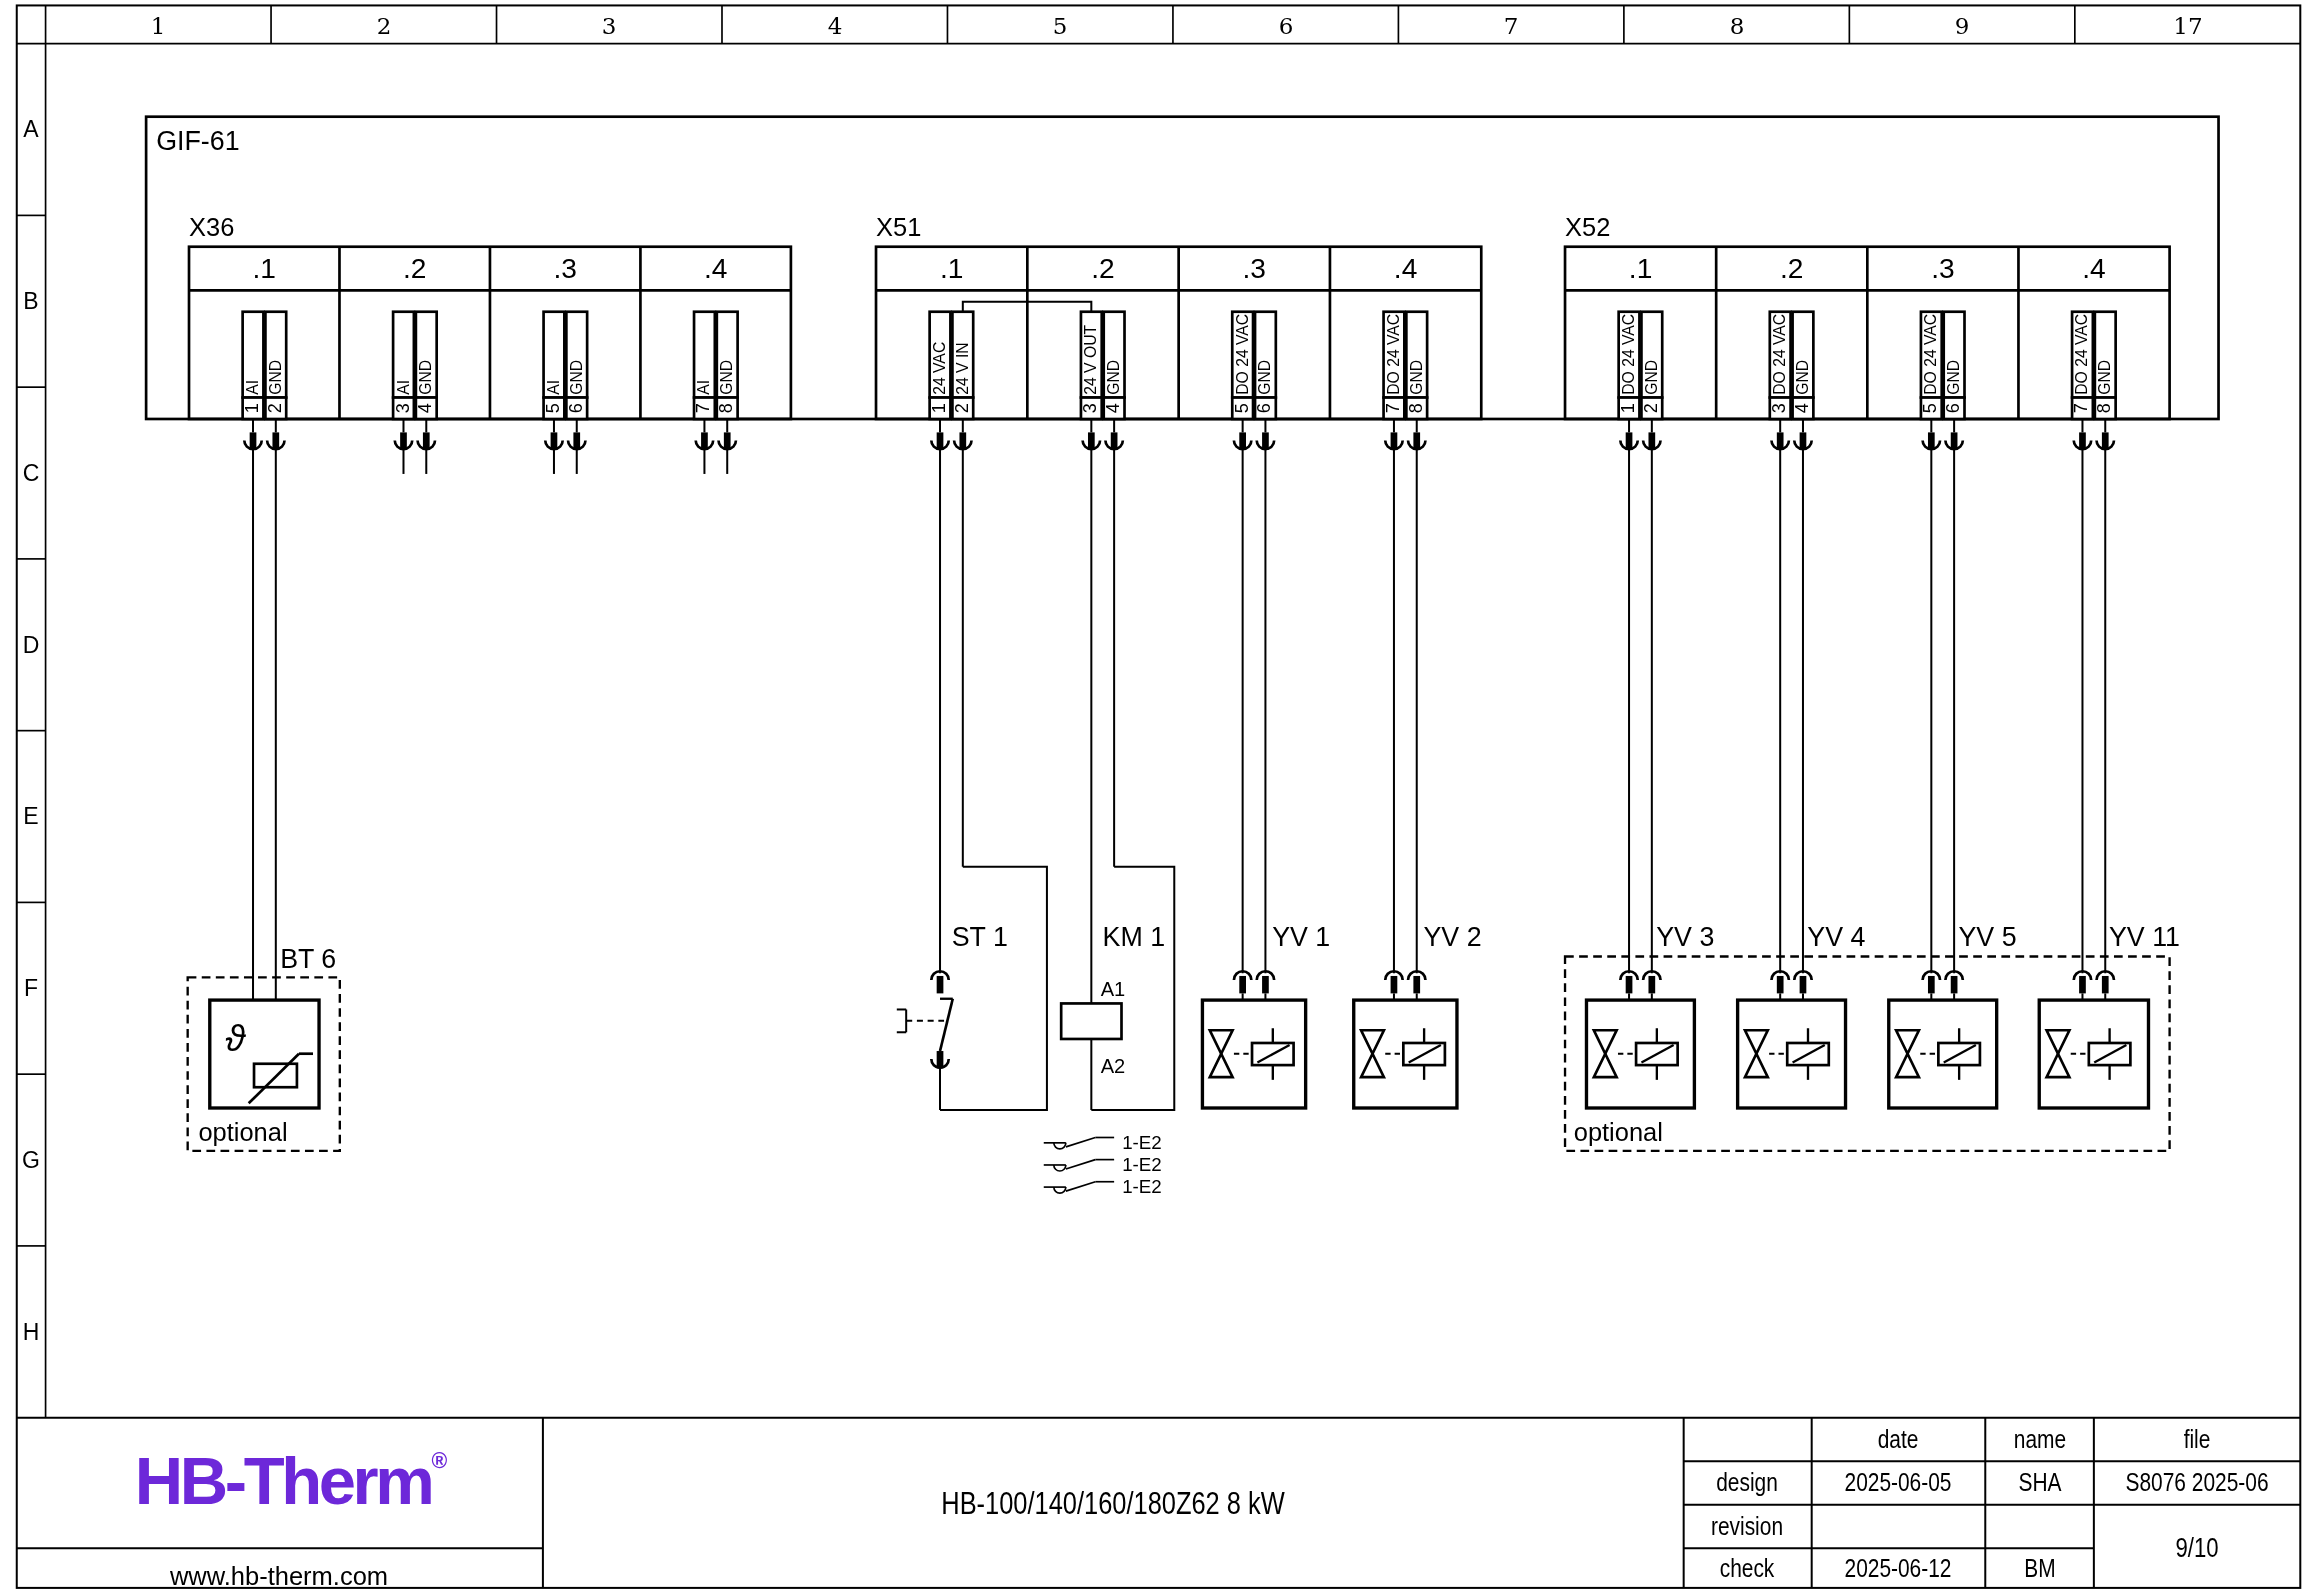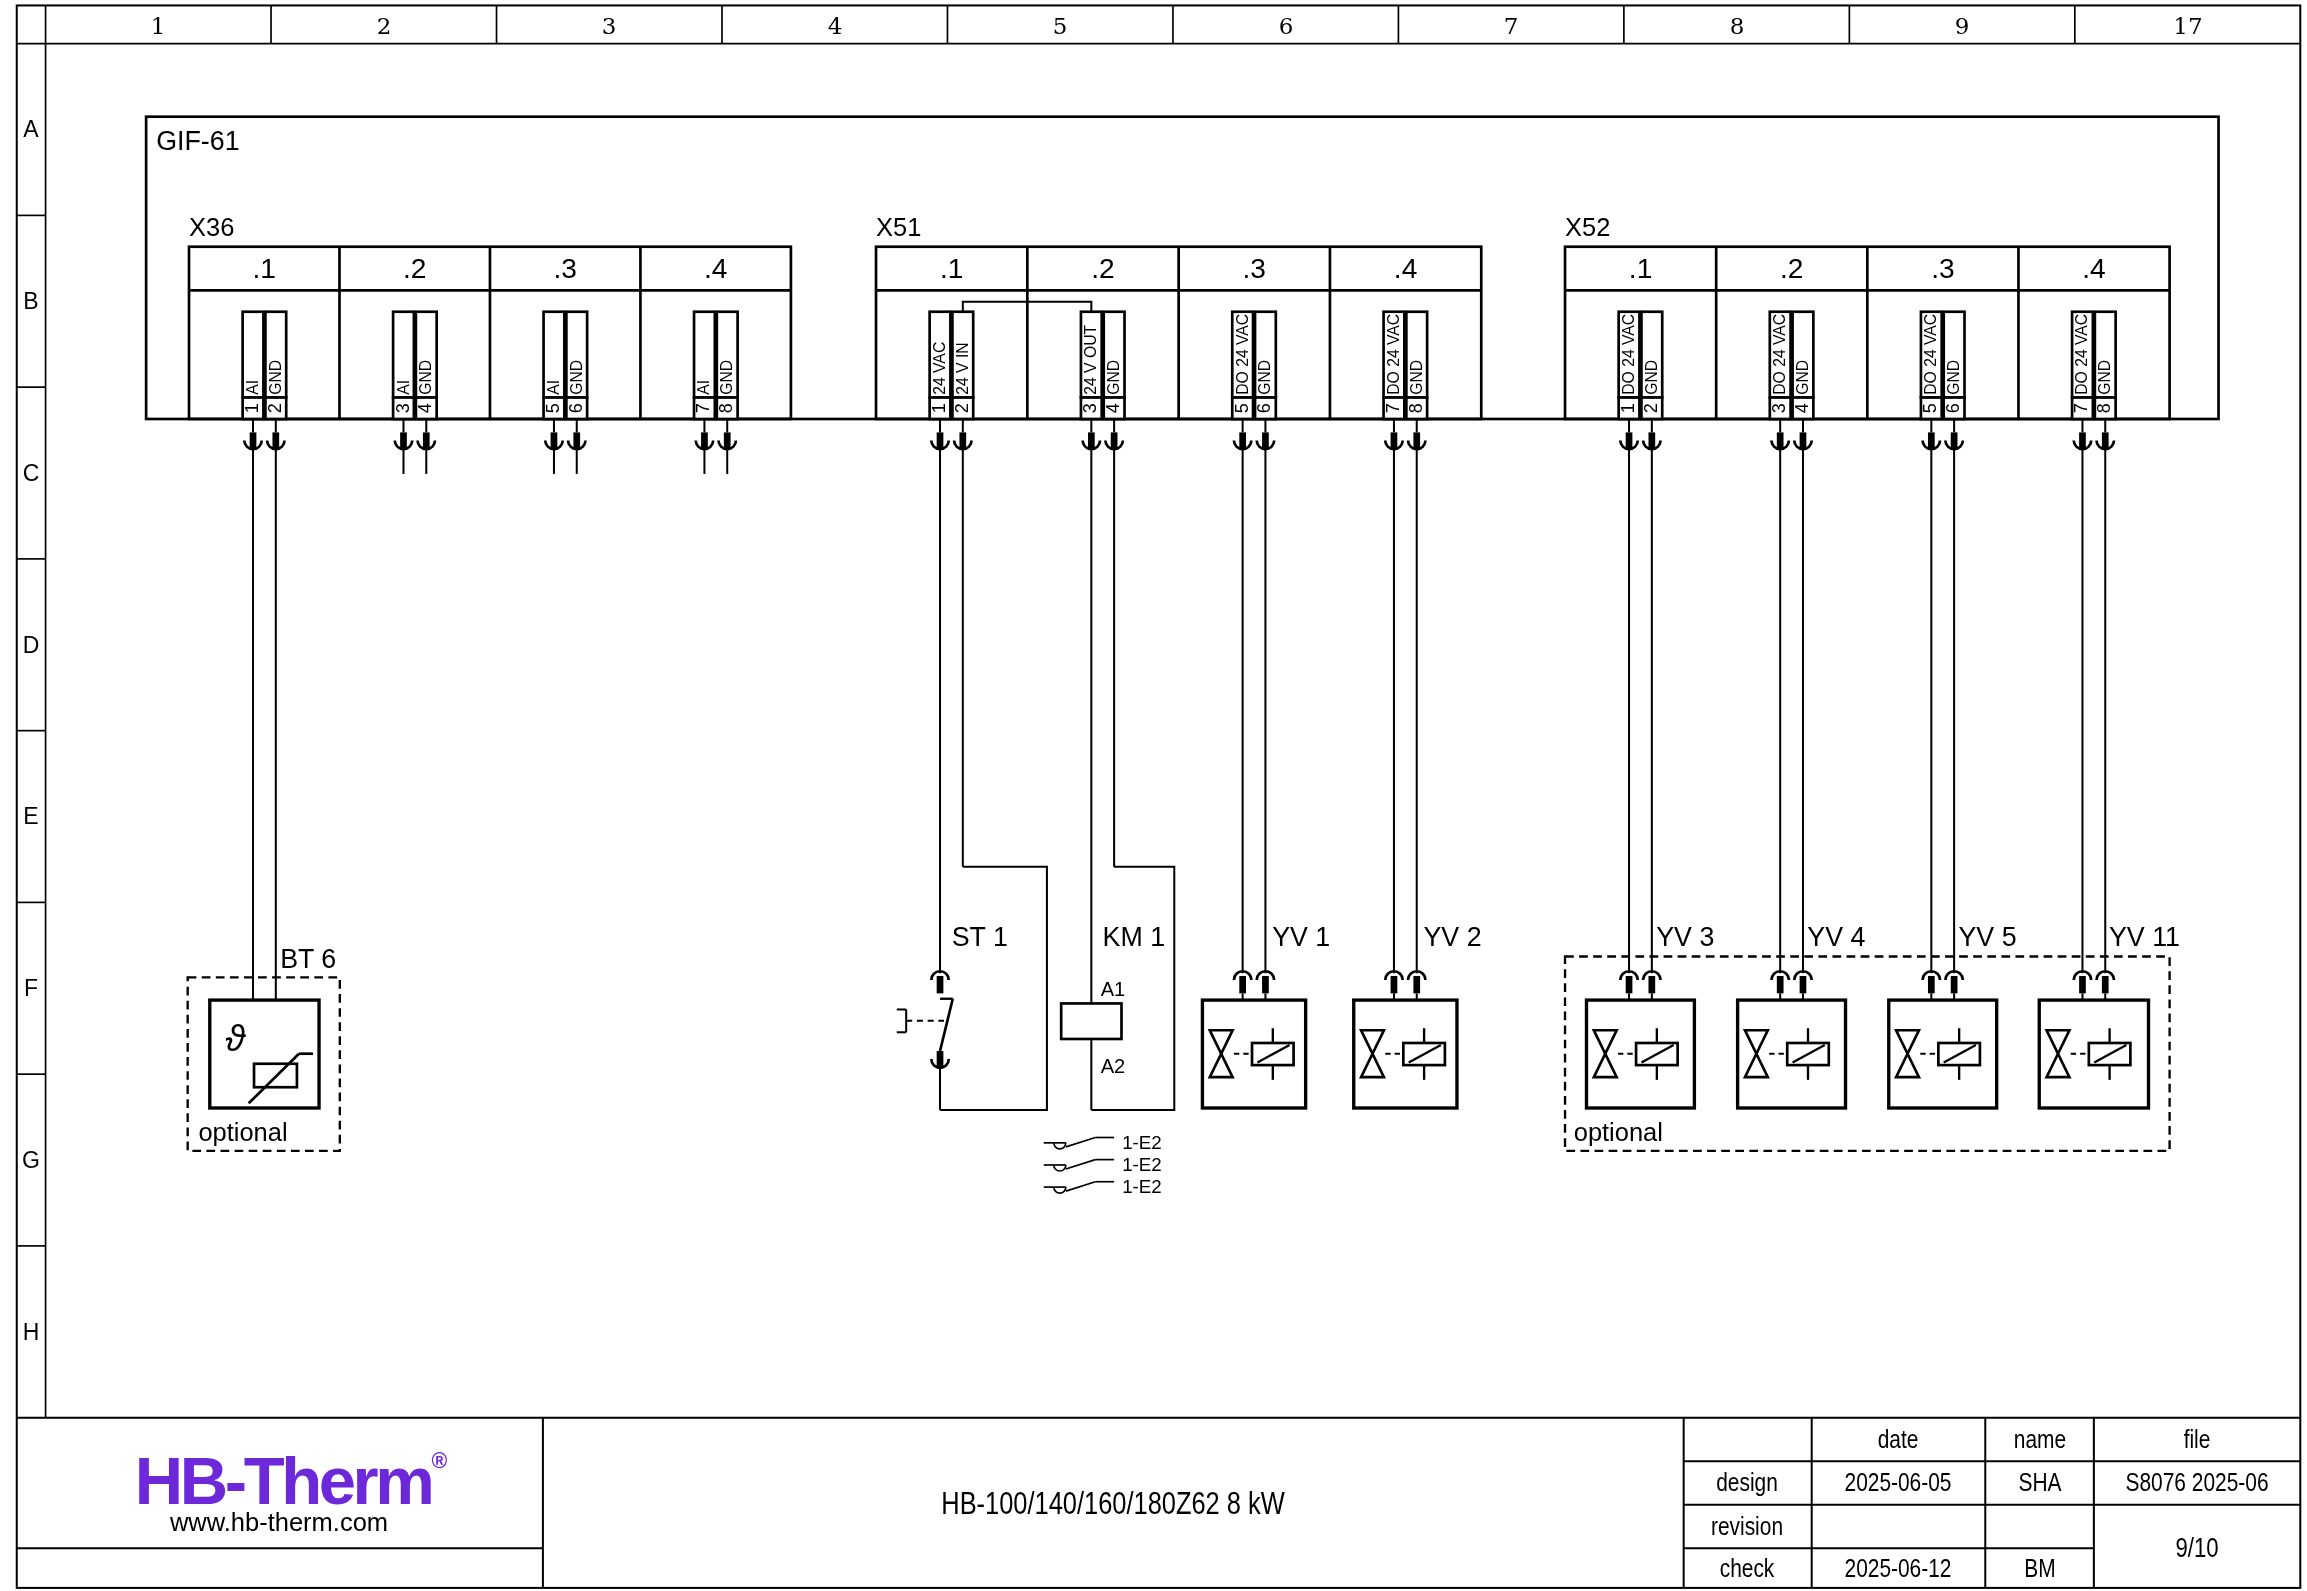--- a/index.html
+++ b/index.html
@@ -426,21 +426,21 @@
       <div class="lb" style="left: 31px; top: 473px; font-size: 23px;">C</div>
       <div class="lb" style="left: 31px; top: 645px; font-size: 23px;">D</div>
       <div class="lb" style="left: 31px; top: 816px; font-size: 23px;">E</div>
       <div class="lb" style="left: 31px; top: 988px; font-size: 23px;">F</div>
       <div class="lb" style="left: 31px; top: 1160px; font-size: 23px;">G</div>
       <div class="lb" style="left: 31px; top: 1332px; font-size: 23px;">H</div>
     </div>
 
   <div id="titleblock">
     <div class="lb logo" style="left: 291px; top: 1480px; color: #6d28d9;"><span>HB-Therm</span><span class="reg">®</span></div>
-    <div class="lb" style="left:279px;top:1523px;font-size:25.5px">www.hb-therm.com</div>
+    <div class="lb" style="left:279px;top:1577px;font-size:25.5px">www.hb-therm.com</div>
     <div class="lb cond" style="left:1113px;top:1503px;font-size:31px">HB-100/140/160/180Z62 8 kW</div>
 
     <div class="lb cond" style="left:1898px;top:1440px;font-size:25.5px">date</div>
     <div class="lb cond" style="left:2040px;top:1440px;font-size:25.5px">name</div>
     <div class="lb cond" style="left:2197px;top:1440px;font-size:25.5px">file</div>
 
     <div class="lb cond" style="left:1747px;top:1483px;font-size:25.5px">design</div>
     <div class="lb cond" style="left:1898px;top:1483px;font-size:25.5px">2025-06-05</div>
     <div class="lb cond" style="left:2040px;top:1483px;font-size:25.5px">SHA</div>
     <div class="lb cond" style="left:2197px;top:1483px;font-size:25.5px">S8076 2025-06</div>

